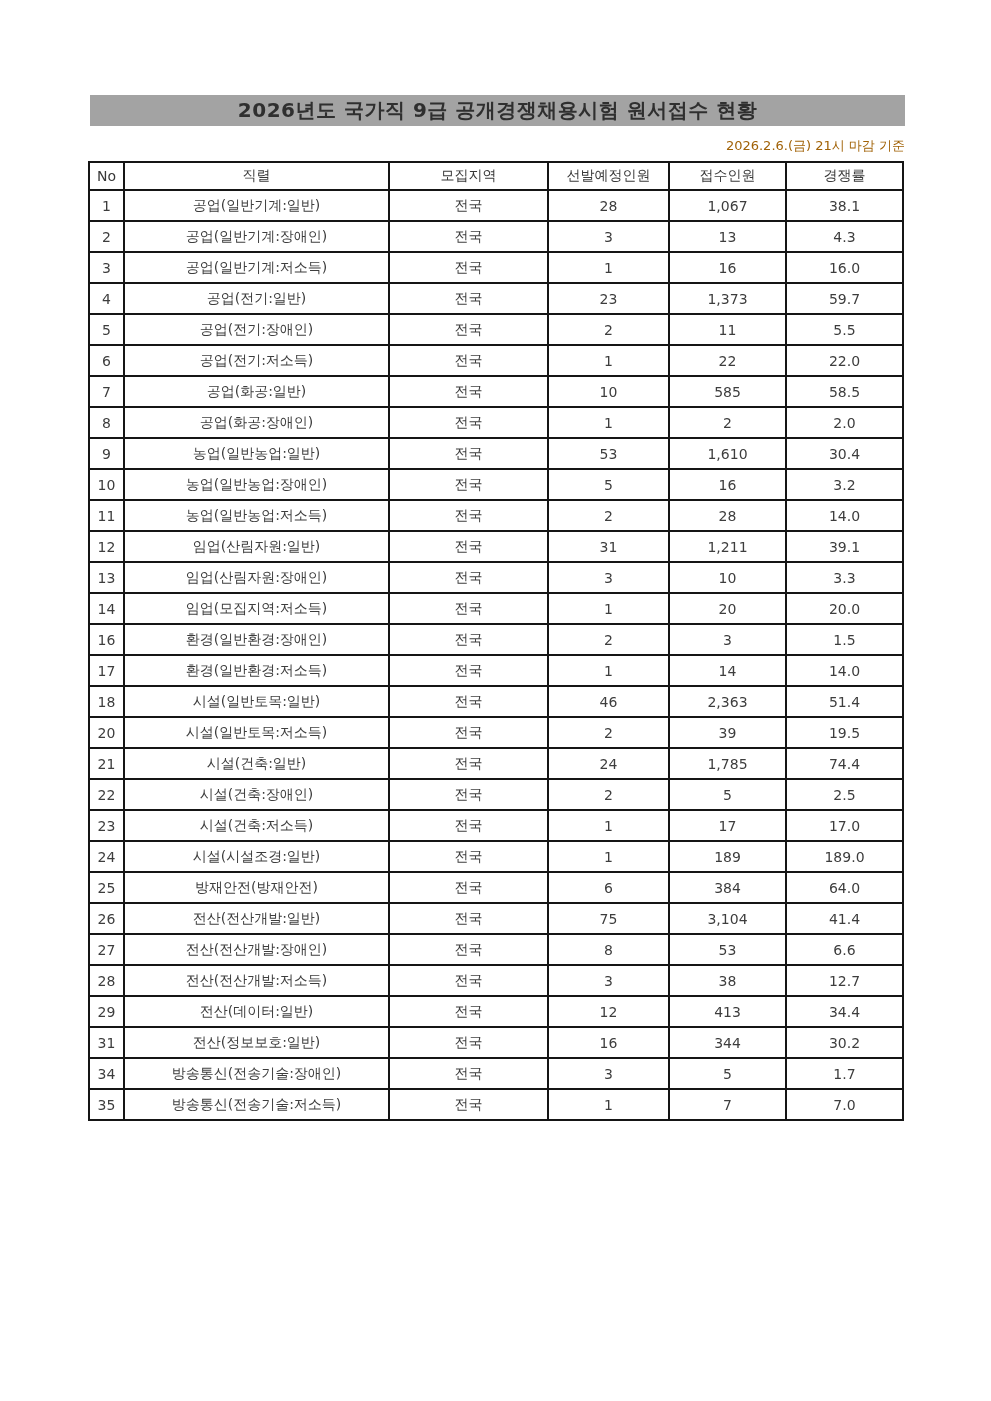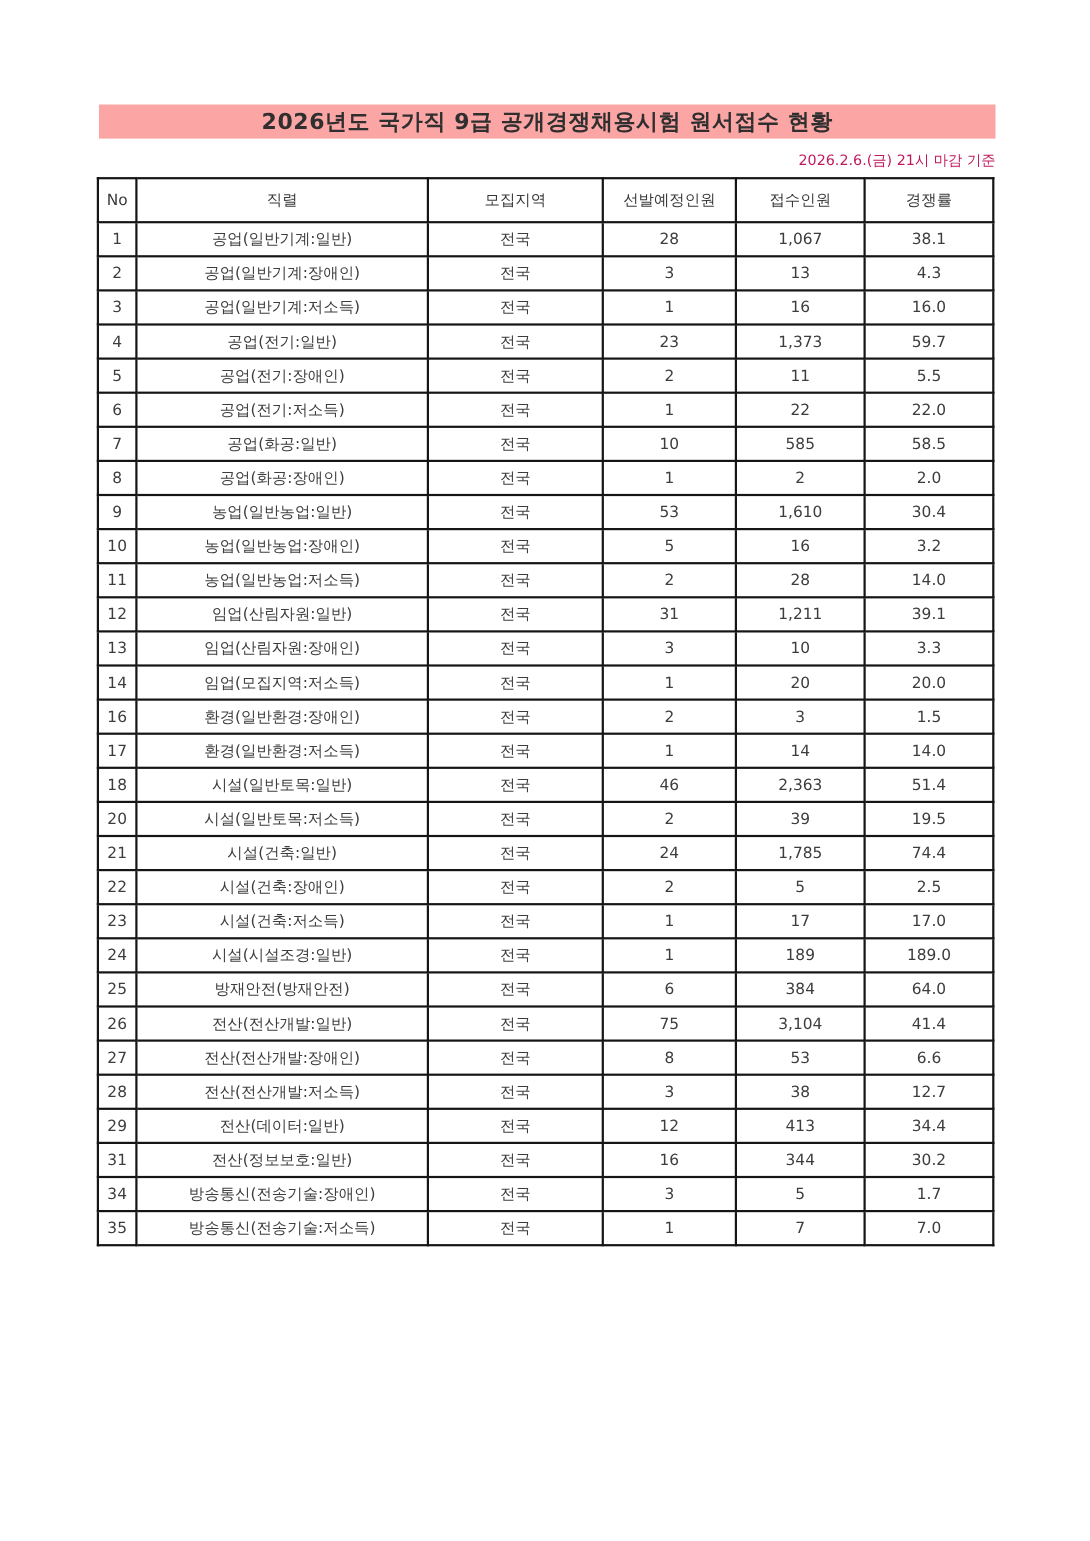--- a/index.html
+++ b/index.html
@@ -15,39 +15,39 @@
     height: 1401px;
     background: #ffffff;
     overflow: hidden;
   }
   .title-band {
     position: absolute;
     left: 90px;
     top: 95px;
     width: 815px;
     height: 31px;
-    background: #fca5a5;
+    background: #a3a3a3;
     display: flex;
     align-items: center;
     justify-content: center;
   }
   .title-band h1 {
     margin: 0;
     font-size: 20px;
     font-weight: bold;
     color: #2f2f2f;
     letter-spacing: 0.5px;
     white-space: nowrap;
   }
   .date-note {
     position: absolute;
     top: 137px;
     right: 86px;
     font-size: 13px;
-    color: #be185d;
+    color: #a16207;
     white-space: nowrap;
   }
   table.recruit {
     position: absolute;
     left: 88px;
     top: 161px;
     width: 816px;
     border-collapse: collapse;
     table-layout: fixed;
   }
@@ -58,21 +58,21 @@
     vertical-align: middle;
     font-size: 14px;
     font-weight: normal;
     color: #3d3d3d;
     padding: 0 2px;
     height: 31px;
     overflow: hidden;
     white-space: nowrap;
   }
   table.recruit th {
-    height: 40px;
+    height: 28px;
     color: #383838;
   }
 </style>
 </head>
 <body>
 
 <div class="page">
 
   <div class="title-band">
     <h1>2026년도 국가직 9급 공개경쟁채용시험 원서접수 현황</h1>

